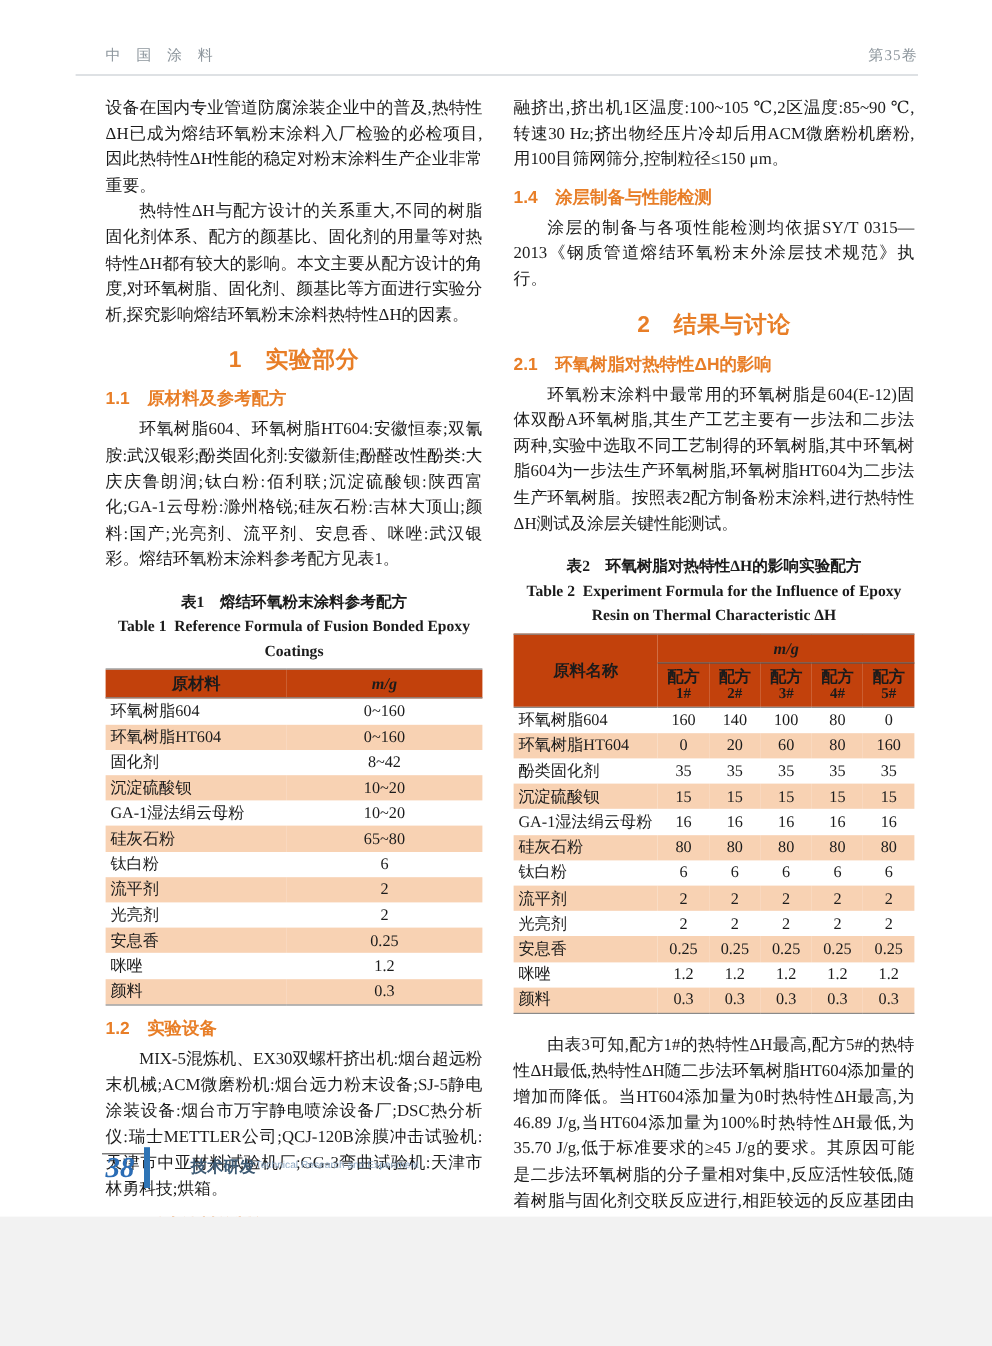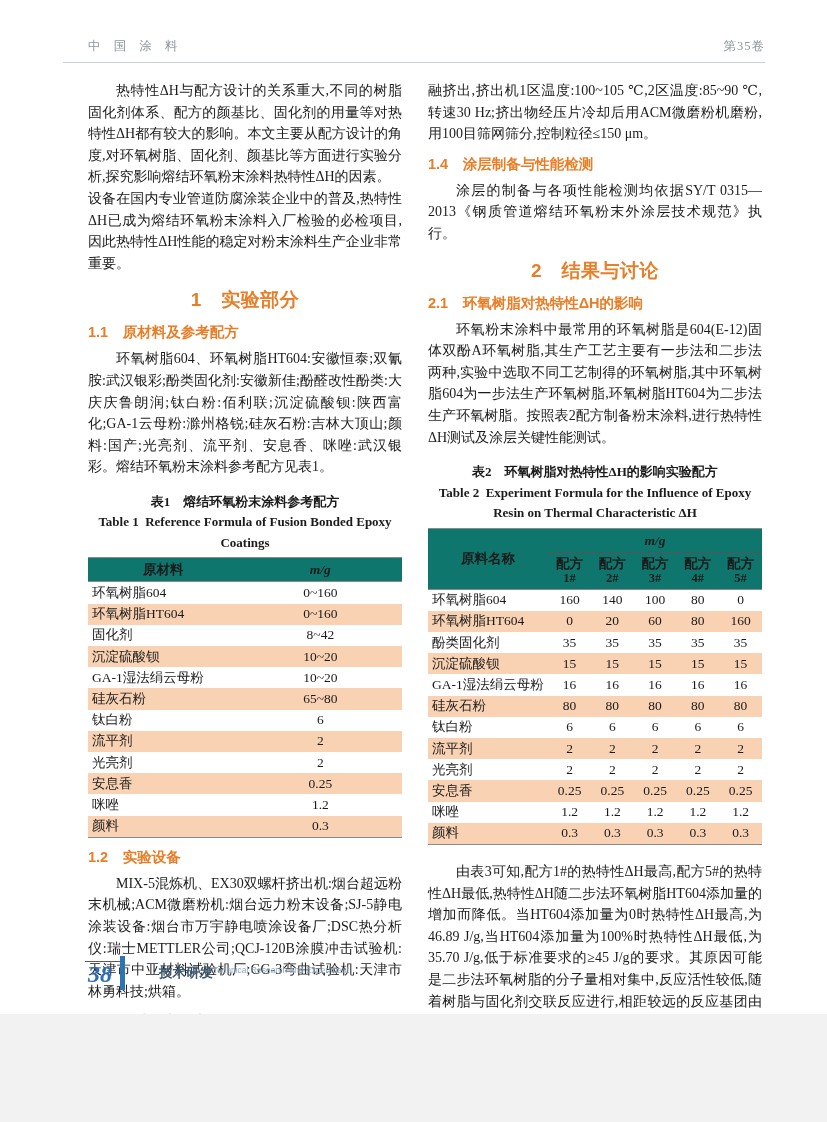--- a/index.html
+++ b/index.html
@@ -41,21 +41,21 @@
     text-align:center;font-weight:bold;font-size:13px;line-height:20.5px;
     margin:14px 6px 4px;
   }
   
   table.ref{
     width:100%;border-collapse:collapse;
     border-top:1.5px solid #8a8a8a;border-bottom:1.5px solid #8a8a8a;
     font-size:13.5px;margin-top:4px;
   }
   table.ref thead{border-bottom:1px solid #8a8a8a;}
-  table.ref th{background:#0f766e;font-weight:bold;padding:3px 4px;line-height:17px;}
+  table.ref th{background:#c2410c;font-weight:bold;padding:3px 4px;line-height:17px;}
   table.ref td{padding:2.5px 4px;line-height:16.2px;}
   table.ref tbody tr:nth-child(even){background:#f8d2b3;}
   td.mat{text-align:left;padding-left:10px;}
   td.val,th.val{text-align:center;}
   .t1 th.mat-h{width:48%;text-align:center;}
   .t2{font-size:13px;}
   .t2 td{padding:2.5px 2px;}
   .t2 td.mat{padding-left:4px;}
   .t2 th.name-col{width:36%;text-align:center;}
   .t2 th.unit-cell{border-bottom:1px solid #555;text-align:center;font-weight:bold;}
@@ -85,22 +85,22 @@
 <div class="page">
 
   <div class="page-header">
     <span class="journal">中 国 涂 料</span>
     <span class="volume">第35卷</span>
   </div>
 
   <div class="columns">
 
     <div class="col left">
+      <p class="body noindent">设备在国内专业管道防腐涂装企业中的普及,热特性ΔH已成为熔结环氧粉末涂料入厂检验的必检项目,因此热特性ΔH性能的稳定对粉末涂料生产企业非常重要。</p>
       <p class="body">热特性ΔH与配方设计的关系重大,不同的树脂固化剂体系、配方的颜基比、固化剂的用量等对热特性ΔH都有较大的影响。本文主要从配方设计的角度,对环氧树脂、固化剂、颜基比等方面进行实验分析,探究影响熔结环氧粉末涂料热特性ΔH的因素。</p>
-      <p class="body noindent">设备在国内专业管道防腐涂装企业中的普及,热特性ΔH已成为熔结环氧粉末涂料入厂检验的必检项目,因此热特性ΔH性能的稳定对粉末涂料生产企业非常重要。</p>
 
       <h1 class="sec">1　实验部分</h1>
       <h2 class="sub">1.1　原材料及参考配方</h2>
       <p class="body">环氧树脂604、环氧树脂HT604:安徽恒泰;双氰胺:武汉银彩;酚类固化剂:安徽新佳;酚醛改性酚类:大庆庆鲁朗润;钛白粉:佰利联;沉淀硫酸钡:陕西富化;GA-1云母粉:滁州格锐;硅灰石粉:吉林大顶山;颜料:国产;光亮剂、流平剂、安息香、咪唑:武汉银彩。熔结环氧粉末涂料参考配方见表1。</p>
 
       <div class="caption">
         <div>表1　熔结环氧粉末涂料参考配方</div>
         <div>Table 1&nbsp;&nbsp;Reference Formula of Fusion Bonded Epoxy Coatings</div>
       </div>
 

